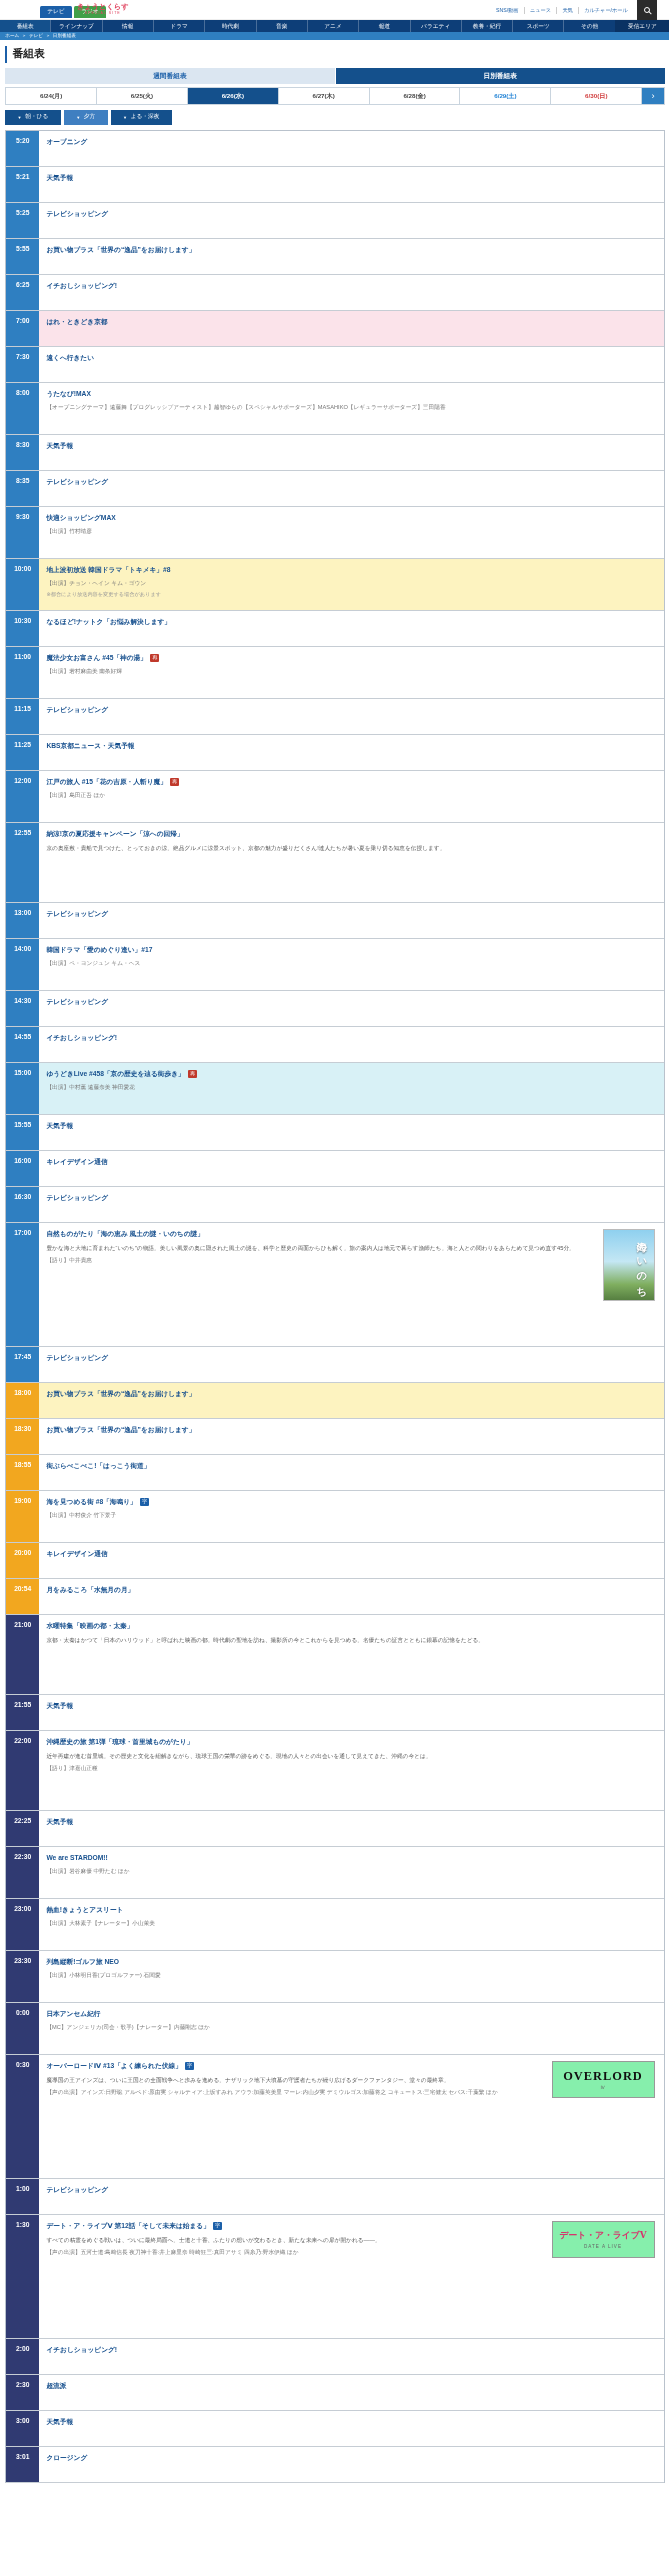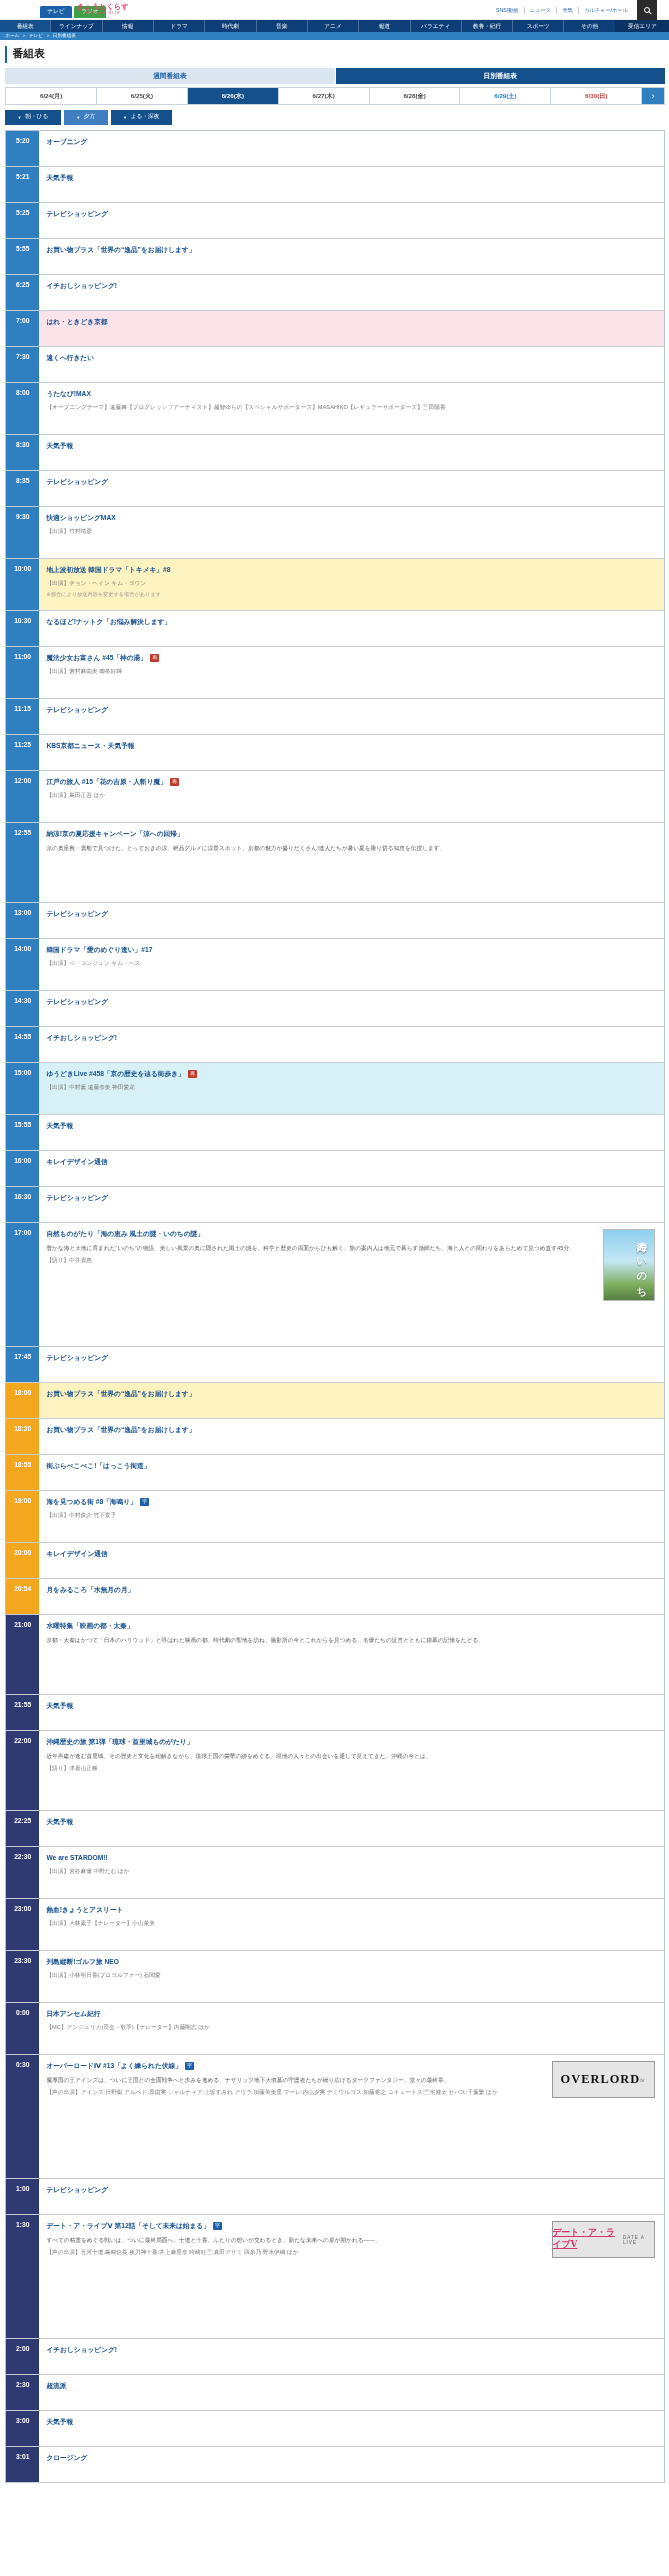--- a/index.html
+++ b/index.html
@@ -87,25 +87,25 @@
 
   .media-poster { width:52px; height:72px; border:0.5px solid #bbb; position:relative;
       background:linear-gradient(180deg,#8fd0ef 0%,#c4e7f4 45%,#7fae5f 78%,#567f41 100%); }
   .media-poster .vlabel { position:absolute; top:4.1px; right:5.2px; writing-mode:vertical-rl;
       font-size:10.3px; font-weight:bold; color:#fff; letter-spacing:2.6px;
       text-shadow:0 0.5px 1.5px rgba(0,0,0,.45); }
   .media-photo { width:88px; height:49px; display:flex; align-items:flex-end; justify-content:center;
       background:linear-gradient(135deg,#b9cede 0%,#7d9cb8 55%,#4f7493 100%); border:0.5px solid #bbb; }
   .media-photo .plabel { color:#fff; font-weight:bold; font-size:7.2px; margin-bottom:4.1px;
       text-shadow:0 0.5px 1.5px rgba(0,0,0,.5); }
-  .media-logo { width:103px; height:37px; background:#e5e5e5; border:0.5px solid #999;
-      display:flex; flex-direction:row; align-items:center; justify-content:center; }
+  .media-logo { width:103px; height:37px; background:#86efac; border:0.5px solid #999;
+      display:flex; flex-direction:column; align-items:center; justify-content:center; }
   .media-logo .main { font-family:"Liberation Serif","DejaVu Serif",serif; font-weight:bold;
       font-size:12.4px; letter-spacing:1px; color:#111; }
-  .media-logo.datealive .main { font-size:8.8px; color:#d6336c; letter-spacing:0;text-decoration:underline; }
+  .media-logo.datealive .main { font-size:8.8px; color:#d6336c; letter-spacing:0; }
   .media-logo .sub { font-size:4.6px; color:#666; margin-top:1.5px; letter-spacing:1px; }
 </style>
 </head>
 <body>
 
 <div>
 
   <div class="topbar">
     <div class="media-tabs" id="media-tabs">
         <div class="media-tab tv">テレビ</div>

